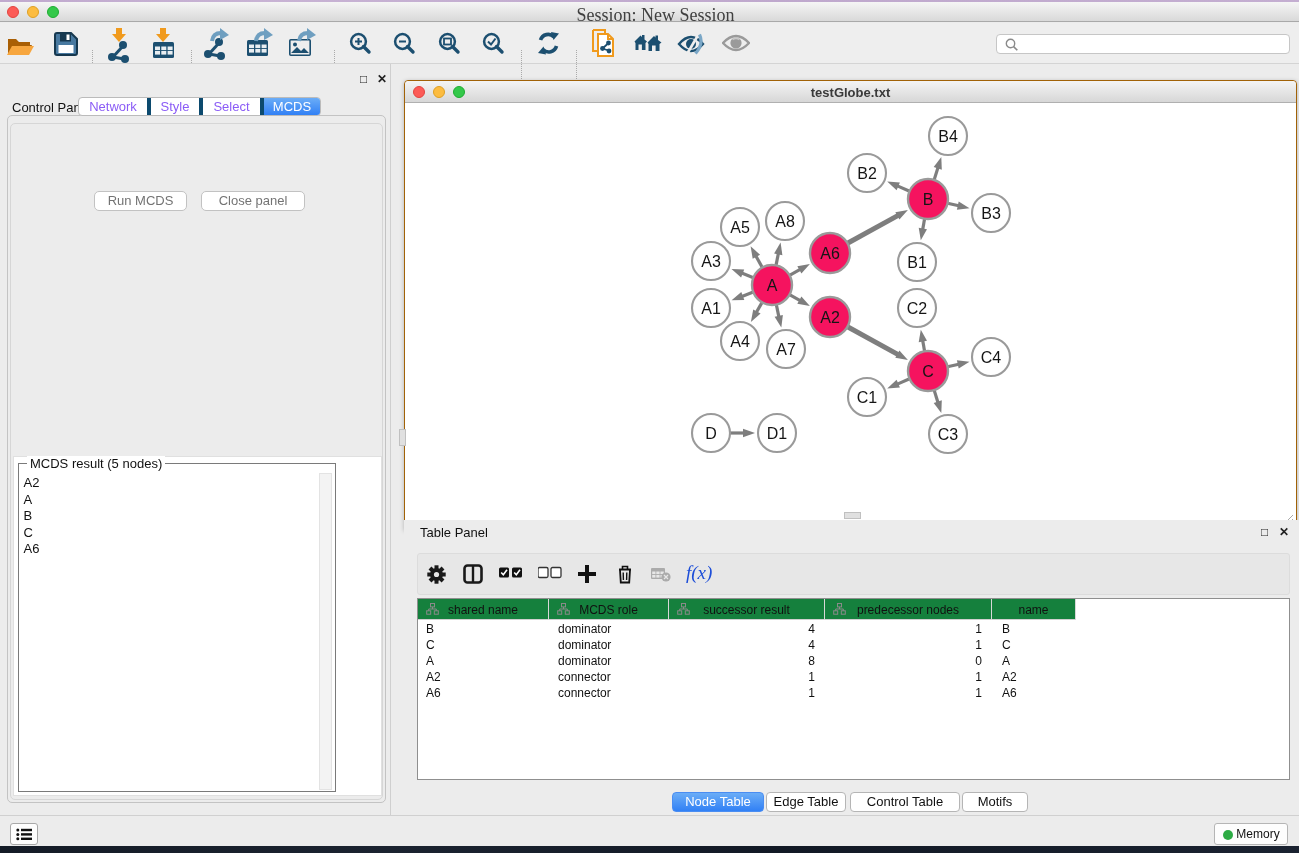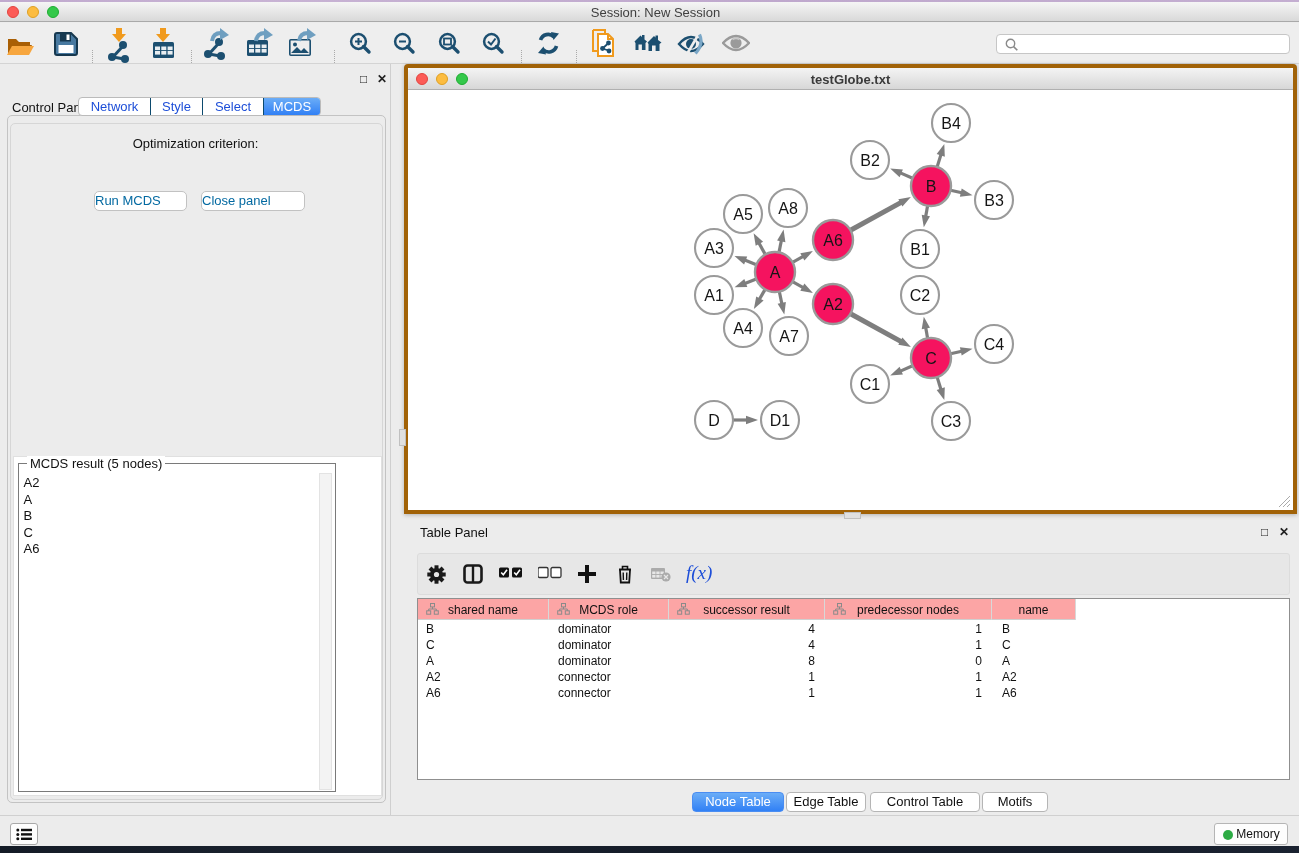--- a/index.html
+++ b/index.html
@@ -2,61 +2,61 @@
 <html><head>
 <meta charset="utf-8">
 <style>
 * { margin:0; padding:0; box-sizing:border-box; }
 html,body { width:1299px; height:853px; overflow:hidden; }
 body { font-family:"Liberation Sans", sans-serif; background:#ececec; position:relative; }
 .abs { position:absolute; }
 
 #purple { left:0; top:0; width:1299px; height:2px; background:linear-gradient(90deg,#c0a9ce,#c8b3d4 20%,#bfa8cd 60%,#c4aed1); }
 #titlebar { left:0; top:2px; width:1299px; height:20px; background:linear-gradient(#f5f5f5,#d9d9d9); border-bottom:1px solid #a9a9a9; }
-#titlebar .t { position:absolute; left:12px; right:0; top:3px; text-align:center; font-size:13px; color:#404040; }
+#titlebar .t { position:absolute; left:12px; right:0; top:3px; text-align:center; font-size:18px; color:#404040;font-family:Liberation Serif, serif; }
 .tl { position:absolute; width:12px; height:12px; border-radius:50%; top:4px; }
 #toolbar { left:0; top:23px; width:1299px; height:41px; background:#eeeeee; border-bottom:1px solid #d4d4d4; }
 .sep { position:absolute; top:27px; height:33px; width:0; border-left:1px dotted #aaa; }
 #search { position:absolute; left:996px; top:11px; width:294px; height:20px; background:#fff; border:1px solid #c6c6c6; border-radius:4px; }
 
 #cpanel { left:0; top:64px; width:391px; height:751px; background:#ececec; border-right:1px solid #cfcfcf; }
 #cpanel h3 { position:absolute; left:12px; top:8px; font-size:13px; font-weight:normal; color:#111;margin-top:28px; }
 .winbtns { position:absolute; font-size:12px; color:#222; }
 #tabs { position:absolute; left:78px; top:33px; width:243px; height:19px; display:flex; border:1px solid #bbb; border-radius:4px; background:#fff; overflow:hidden; font-size:13px; }
-#tabs div { flex:0 0 auto; display:flex; align-items:center; justify-content:center; border-right:1px solid #0c4a6e; color:#1d4ed8; }
+#tabs div { flex:0 0 auto; display:flex; align-items:center; justify-content:center; border-right:4px solid #0c4a6e; color:#8b5cf6; }
 #tabs div:last-child { border-right:none; }
 #tabs .sel { background:linear-gradient(#6badf7,#3180f5); color:#fff; }
 #cpbox { position:absolute; left:7px; top:51px; width:379px; height:688px; border:1px solid #c3c3c3; border-radius:5px; }
 #cpbox2 { position:absolute; left:10px; top:59px; width:373px; height:677px; border:1px solid #d6d6d6; border-radius:5px; background:#ececec; }
 #optlabel { position:absolute; left:0; width:391px; top:72px; text-align:center; font-size:13px; color:#111; }
 #dropdown { position:absolute; left:43px; top:94px; width:311px; height:20px; background:#fff; border:1px solid #c2c2c2; border-radius:5px; font-size:13px; color:#111; line-height:19px; padding-left:13px; }
 #dropdown .spin { position:absolute; right:-1px; top:-1px; width:21px; height:20px; border-radius:5px; background:linear-gradient(#6cb0f8,#2277f3); }
-.btn { position:absolute; height:20px; background:#fff; border:1px solid #c2c2c2; border-radius:5px; font-size:13px; color:#0369a1; text-align:left; line-height:18px; }
+.btn { position:absolute; height:20px; background:#fff; border:1px solid #c2c2c2; border-radius:5px; font-size:13px; color:#737373; text-align:center; line-height:18px; }
 
 #resultwrap { position:absolute; left:13px; top:392px; width:369px; height:340px; background:#fff; border:1px solid #e0e0e0; }
 #resultbox { position:absolute; left:4px; top:6px; width:318px; height:329px; border:1px solid #7a7a7a; }
 #resultbox .lbl { position:absolute; left:8px; top:-8px; background:#fff; padding:0 3px; font-size:13px; color:#111; }
 #resultlist { position:absolute; left:1px; top:11px; font-size:13px; color:#111; line-height:16.6px; }
 #rscroll { position:absolute; right:3px; top:9px; width:13px; height:317px; background:#f3f3f3; border:1px solid #e3e3e3; }
 
-#netwin { left:404px; top:64px; width:893px; height:450px; background:#fff; border:4px solid #a16207; border-radius:4px 4px 0 0; box-shadow:0 1px 4px rgba(0,0,0,0.25); }
+#netwin { left:404px; top:80px; width:893px; height:450px; background:#fff; border:1px solid #a16207; border-radius:4px 4px 0 0; box-shadow:0 1px 4px rgba(0,0,0,0.25); }
 #nettitle { position:absolute; left:0; top:0; width:100%; height:22px; background:linear-gradient(#f4f4f4,#d7d7d7); border-bottom:1px solid #b0b0b0; border-radius:4px 4px 0 0; }
 #nettitle .t { position:absolute; left:0; right:0; top:4px; text-align:center; font-size:13px; font-weight:bold; color:#3a3a3a; }
 
 #tpanel { left:404px; top:520px; width:895px; height:295px; background:#ececec; }
 #tpanel h3 { position:absolute; left:16px; top:5px; font-size:13px; font-weight:normal; color:#111; }
 #ttoolbar { position:absolute; left:13px; top:33px; width:873px; height:42px; background:#e7e7e7; border:1px solid #dcdcdc; border-radius:3px; }
 #ttable { position:absolute; left:13px; top:78px; width:873px; height:182px; background:#fff; border:1px solid #8f8f8f; }
-#thead { position:absolute; left:0; top:0; width:658px; height:21px; background:#fca5a5; border-bottom:1px solid #d0d0d0; font-size:12px; color:#111; }
+#thead { position:absolute; left:0; top:0; width:658px; height:21px; background:#15803d; border-bottom:1px solid #d0d0d0; font-size:12px; color:#111; }
 #thead .col { position:absolute; top:0; height:21px; border-right:1px solid #d8d8d8; }
 #thead .col span { position:absolute; left:0; right:0; top:4px; text-align:center; }
 .trow { position:absolute; left:0; width:100%; height:16px; font-size:12px; color:#111; }
 .trow div { position:absolute; top:1px; }
 
-.btab { position:absolute; top:792px; height:20px; border:1px solid #b5b5b5; background:#fff; border-radius:4px; font-size:13px; color:#111; text-align:center; line-height:18px;margin-left:20px; }
+.btab { position:absolute; top:792px; height:20px; border:1px solid #b5b5b5; background:#fff; border-radius:4px; font-size:13px; color:#111; text-align:center; line-height:18px; }
 .btabsel { background:linear-gradient(#6badf7,#3180f5); color:#fff; border-color:#4a8df2; }
 
 #statusbar { left:0; top:815px; width:1299px; height:31px; background:#ececec; border-top:1px solid #d0d0d0; }
 #listbtn { position:absolute; left:10px; top:7px; width:28px; height:22px; background:#fdfdfd; border:1px solid #a8a8a8; border-radius:3px; }
 #membtn { position:absolute; right:11px; top:7px; width:74px; height:22px; background:#fdfdfd; border:1px solid #b5b5b5; border-radius:3px; font-size:12px; color:#111; line-height:20px; text-align:center; }
 #darkstrip { left:0; top:846px; width:1299px; height:7px; background:linear-gradient(90deg,#141b26,#1b2330 30%,#121925 60%,#1a2230); }
 </style>
 </head>
 <body>
 <div class="abs" id="purple"></div>
@@ -224,21 +224,20 @@
   <div class="winbtns" style="left:360px;top:8px;">□</div>
   <div class="winbtns" style="left:377px;top:8px;font-weight:bold;">✕</div>
   <div id="cpbox"></div>
   <div id="cpbox2"></div>
   <div id="tabs">
     <div style="width:72px;">Network</div>
     <div style="width:52px;">Style</div>
     <div style="width:61px;">Select</div>
     <div class="sel" style="width:56px;">MCDS</div>
   </div>
-  <div id="optlabel">Optimization criterion:</div>
   <div class="btn" style="left:94px;top:127px;width:93px;">Run MCDS</div>
   <div class="btn" style="left:201px;top:127px;width:104px;">Close panel</div>
   <div id="resultwrap">
     <div id="resultbox">
       <div class="lbl">MCDS result (5 nodes)</div>
       <div id="resultlist">&nbsp;A2<br>&nbsp;A<br>&nbsp;B<br>&nbsp;C<br>&nbsp;A6</div>
       <div id="rscroll"></div>
     </div>
   </div>
 </div>

